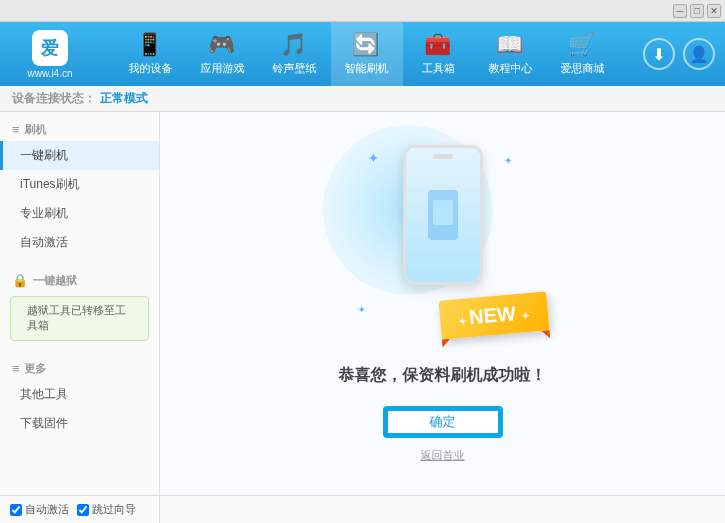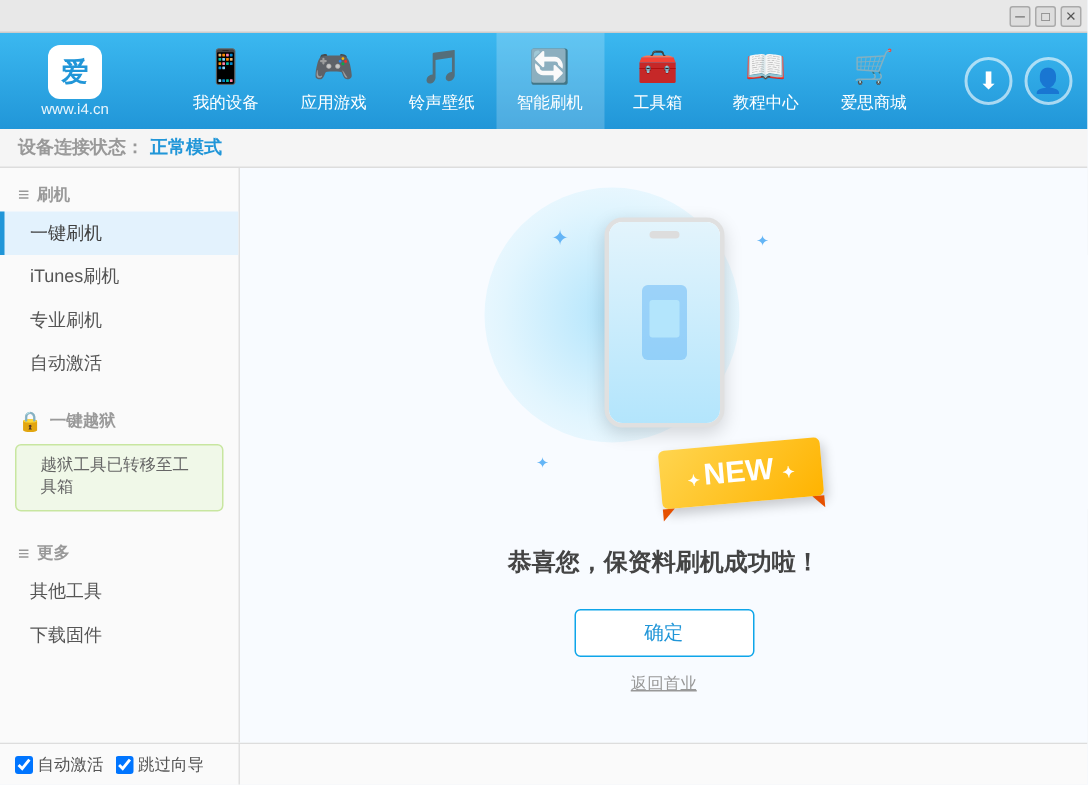--- a/index.html
+++ b/index.html
@@ -302,21 +302,21 @@
       font-size: 16px;
       color: #444;
       font-weight: bold;
       margin-bottom: 20px;
     }
 
     .confirm-btn {
       width: 120px;
       height: 32px;
       background: white;
-      border: 1px solid #0ea5e9;
+      border: 5px solid #0ea5e9;
       border-radius: 4px;
       color: #2196d8;
       font-size: 13px;
       cursor: pointer;
       display: flex;
       align-items: center;
       justify-content: center;
       margin-bottom: 10px;
     }
 

